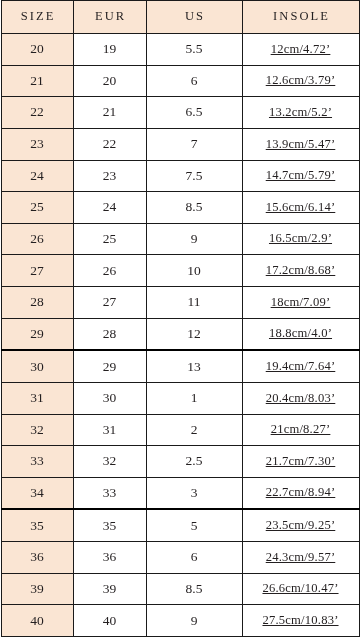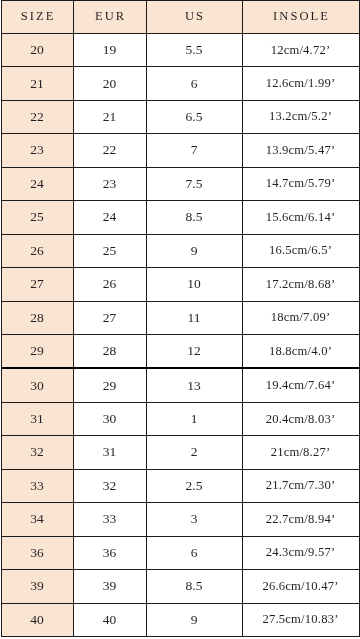--- a/index.html
+++ b/index.html
@@ -48,20 +48,21 @@
     background: #ffffff;
     font-size: 13.5px;
     height: 28.8px;
   }
   #size-chart tbody td.col-size {
     background: #fae5d3;
   }
   #size-chart td.col-insole {
     font-size: 12.6px;
     letter-spacing: 0.2px;
+    text-decoration: underline;
   }
   
   #size-chart tbody tr.group-break > td {
     border-top: 2.4px solid #000000;
   }
 </style>
 </head>
 <body>
 
 <table id="size-chart">
@@ -83,21 +84,21 @@
       <tr>
         <td class="col-size">20</td>
         <td class="col-eur">19</td>
         <td class="col-us">5.5</td>
         <td class="col-insole">12cm/4.72’</td>
       </tr>
       <tr>
         <td class="col-size">21</td>
         <td class="col-eur">20</td>
         <td class="col-us">6</td>
-        <td class="col-insole">12.6cm/1.99’</td>
+        <td class="col-insole">12.6cm/3.79’</td>
       </tr>
       <tr>
         <td class="col-size">22</td>
         <td class="col-eur">21</td>
         <td class="col-us">6.5</td>
         <td class="col-insole">13.2cm/5.2’</td>
       </tr>
       <tr>
         <td class="col-size">23</td>
         <td class="col-eur">22</td>
@@ -113,21 +114,21 @@
       <tr>
         <td class="col-size">25</td>
         <td class="col-eur">24</td>
         <td class="col-us">8.5</td>
         <td class="col-insole">15.6cm/6.14’</td>
       </tr>
       <tr>
         <td class="col-size">26</td>
         <td class="col-eur">25</td>
         <td class="col-us">9</td>
-        <td class="col-insole">16.5cm/6.5’</td>
+        <td class="col-insole">16.5cm/2.9’</td>
       </tr>
       <tr>
         <td class="col-size">27</td>
         <td class="col-eur">26</td>
         <td class="col-us">10</td>
         <td class="col-insole">17.2cm/8.68’</td>
       </tr>
       <tr>
         <td class="col-size">28</td>
         <td class="col-eur">27</td>
@@ -163,20 +164,26 @@
         <td class="col-eur">32</td>
         <td class="col-us">2.5</td>
         <td class="col-insole">21.7cm/7.30’</td>
       </tr>
       <tr>
         <td class="col-size">34</td>
         <td class="col-eur">33</td>
         <td class="col-us">3</td>
         <td class="col-insole">22.7cm/8.94’</td>
       </tr>
+      <tr class="group-break">
+        <td class="col-size">35</td>
+        <td class="col-eur">35</td>
+        <td class="col-us">5</td>
+        <td class="col-insole">23.5cm/9.25’</td>
+      </tr>
       <tr>
         <td class="col-size">36</td>
         <td class="col-eur">36</td>
         <td class="col-us">6</td>
         <td class="col-insole">24.3cm/9.57’</td>
       </tr>
       <tr>
         <td class="col-size">39</td>
         <td class="col-eur">39</td>
         <td class="col-us">8.5</td>

